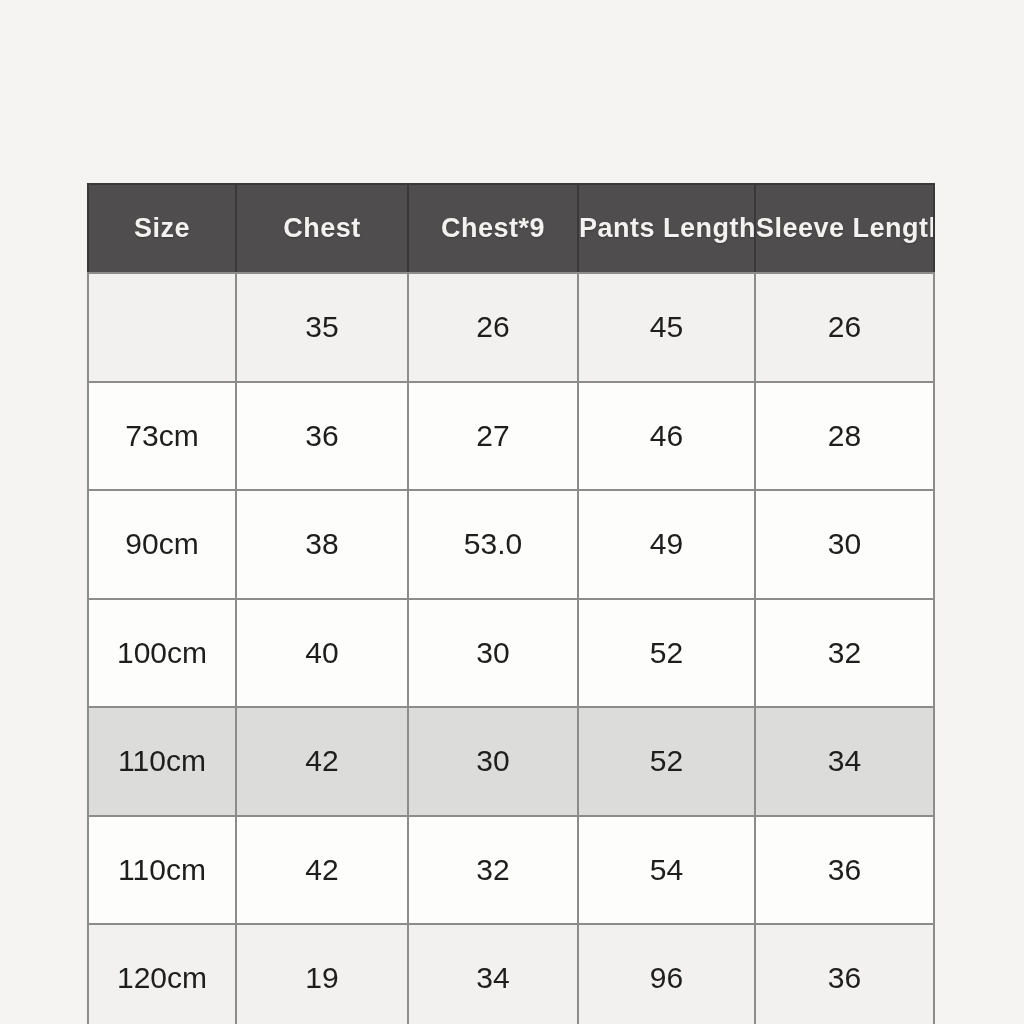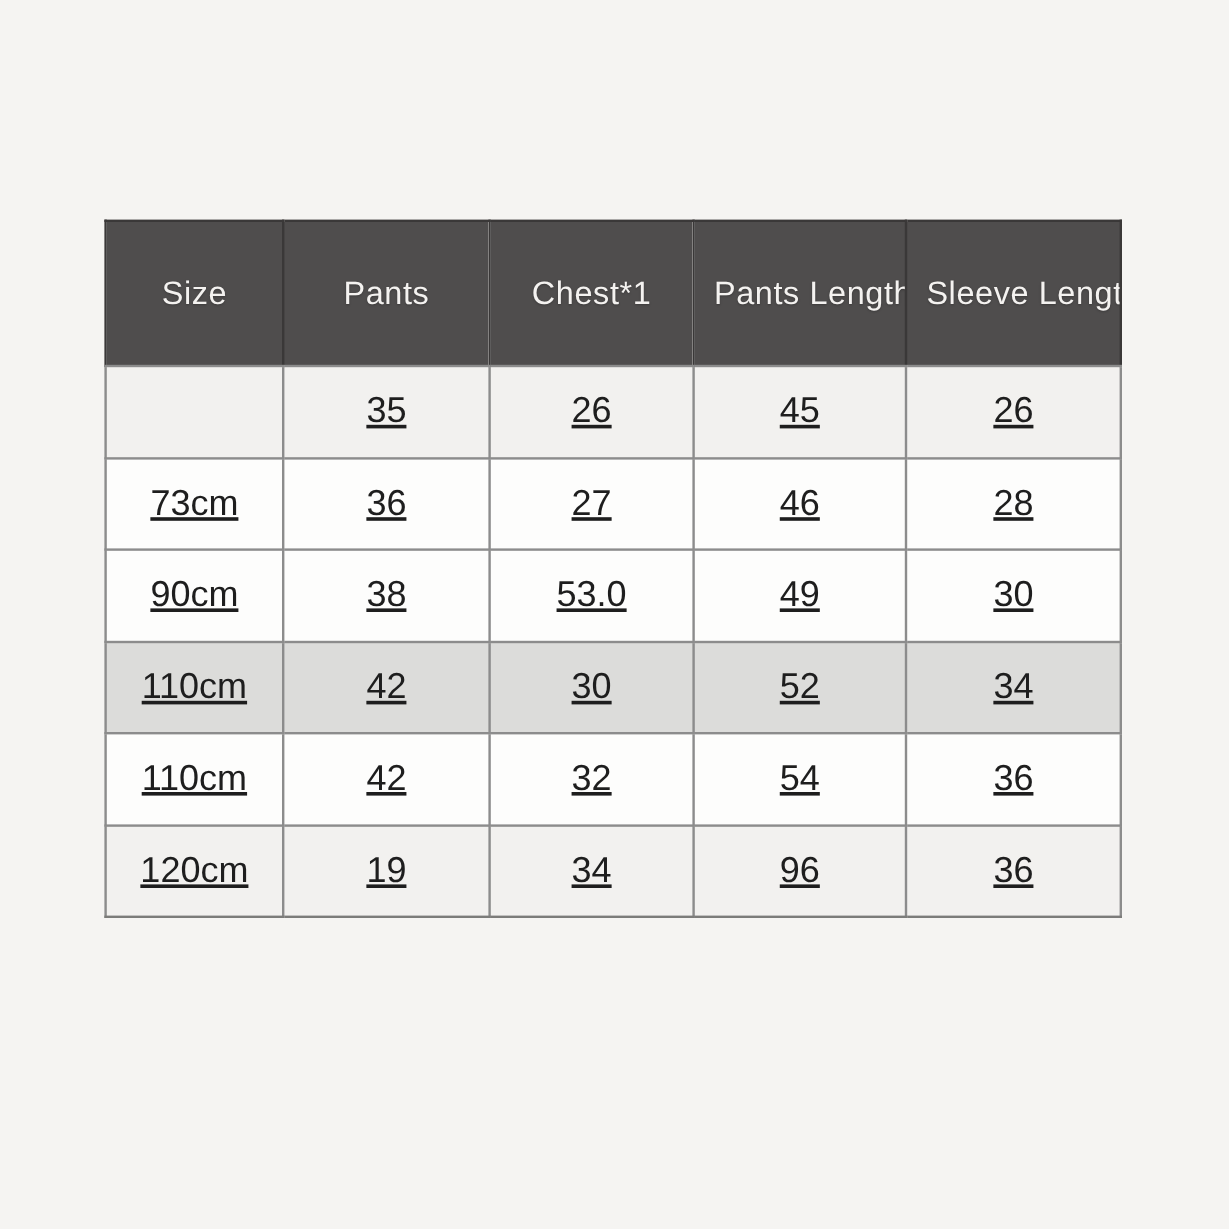--- a/index.html
+++ b/index.html
@@ -27,42 +27,41 @@
   col.c1 { width: 148px; }
   col.c2 { width: 172px; }
   col.c3 { width: 170px; }
   col.c4 { width: 177px; }
   col.c5 { width: 179px; }
 
   th {
     background: var(--header-bg, #4f4d4d);
     color: var(--header-text, #f4f2f0);
     font-size: 27px;
-    font-weight: 400;
+    font-weight: 700;
     height: 87px;
     text-align: center;
     vertical-align: middle;
     border: 2px solid var(--header-line, #3a3838);
     border-bottom: 2px solid var(--grid-line, #8c8c8c);
     text-shadow: 0 1px 2px rgba(0,0,0,0.25);
     letter-spacing: 0.5px;
-    padding: 16px;
+    padding: 0;
     overflow: hidden;
     white-space: nowrap;
   }
   td {
     height: 74.5px;
     text-align: center;
     vertical-align: middle;
     font-size: 30px;
     color: var(--cell-text, #1e1e1e);
     border: 2px solid var(--grid-line, #8c8c8c);
-    padding: 0;
+    padding: 16px;
     white-space: nowrap;
-    text-decoration: underline;
   }
   tr.row-white    td { background: var(--row-white, #fdfdfc); }
   tr.row-offwhite td { background: var(--row-offwhite, #f2f1ef); }
   tr.row-gray     td { background: var(--row-gray, #dcdcda); }
   tbody tr:last-child td { border-bottom: 2px solid var(--grid-line-bottom, #7c7c7a); }
 </style>
 </head>
 <body>
 
 <div class="stage">
@@ -70,22 +69,22 @@
     <colgroup>
       <col class="c1">
         <col class="c2">
         <col class="c3">
         <col class="c4">
         <col class="c5">
     </colgroup>
     <thead>
       <tr>
         <th>Size</th>
-        <th>Pants</th>
-        <th>Chest*1</th>
+        <th>Chest</th>
+        <th>Chest*9</th>
         <th>Pants Length</th>
         <th>Sleeve Length</th>
       </tr>
     </thead>
     <tbody>
       <tr class="row-offwhite">
         <td></td>
         <td>35</td>
         <td>26</td>
         <td>45</td>
@@ -97,20 +96,27 @@
         <td>27</td>
         <td>46</td>
         <td>28</td>
       </tr>
       <tr class="row-white">
         <td>90cm</td>
         <td>38</td>
         <td>53.0</td>
         <td>49</td>
         <td>30</td>
+      </tr>
+      <tr class="row-white">
+        <td>100cm</td>
+        <td>40</td>
+        <td>30</td>
+        <td>52</td>
+        <td>32</td>
       </tr>
       <tr class="row-gray">
         <td>110cm</td>
         <td>42</td>
         <td>30</td>
         <td>52</td>
         <td>34</td>
       </tr>
       <tr class="row-white">
         <td>110cm</td>

